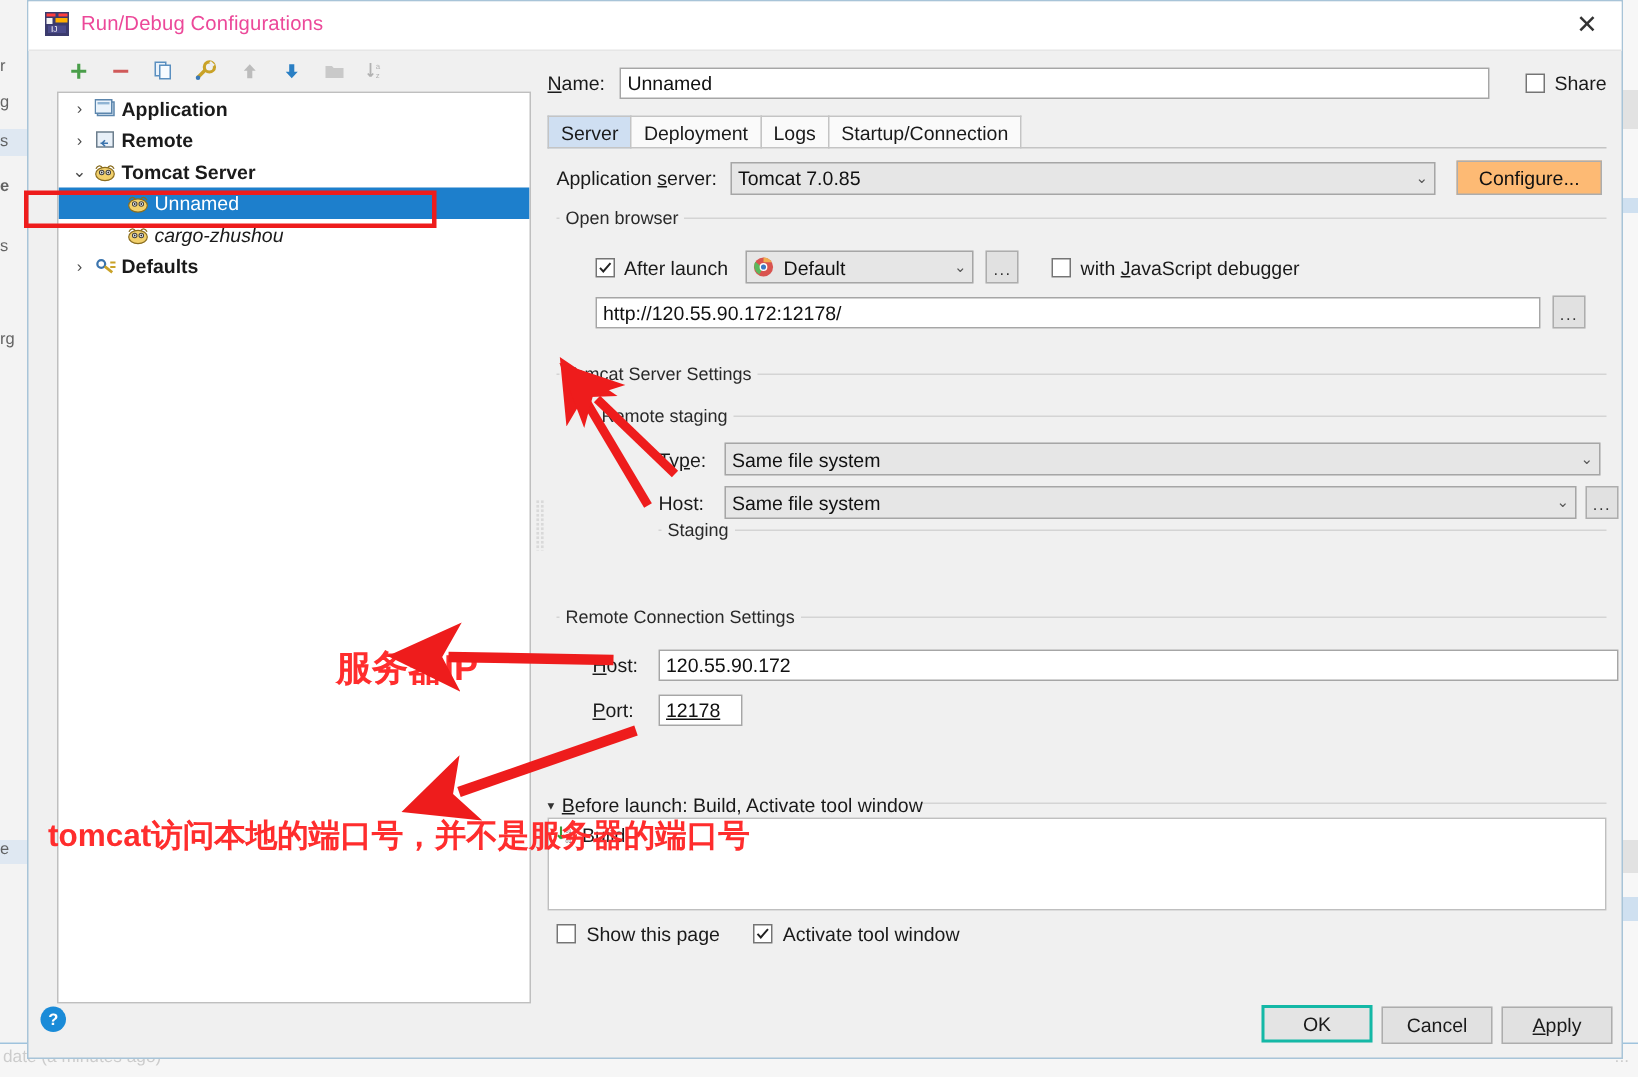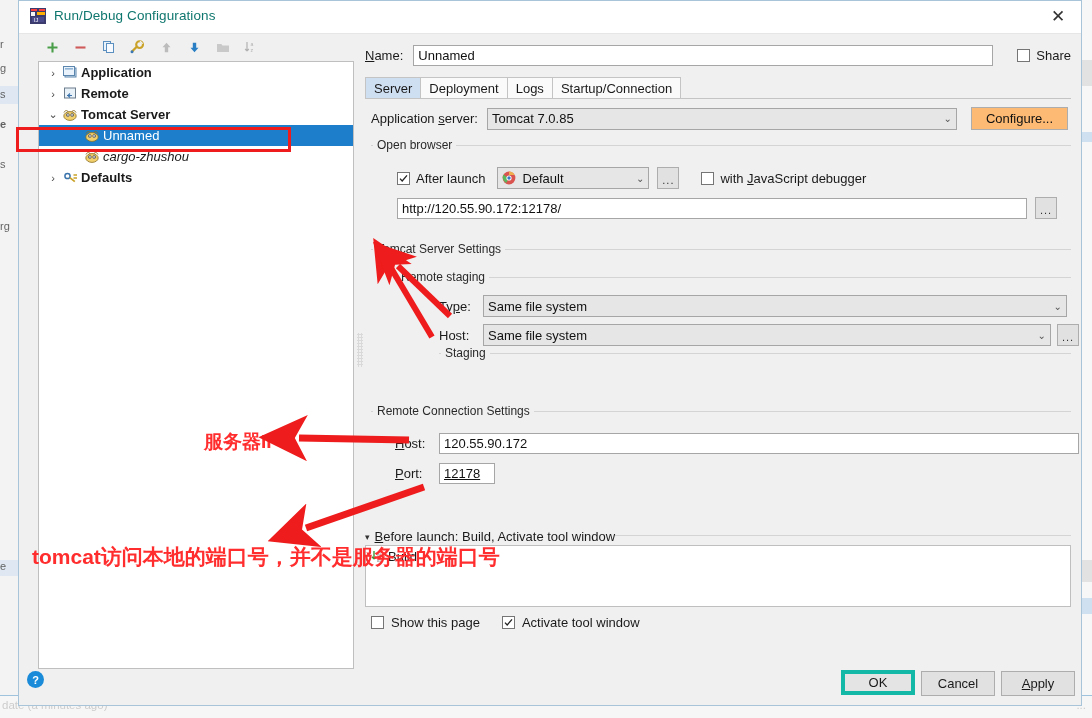--- a/index.html
+++ b/index.html
@@ -55,21 +55,21 @@
   }
   .titlebar {
     position: relative; height: 32px; background: #ffffff;
     border-bottom: 1px solid #e6e6e6;
   }
   .titlebar .ico {
     position: absolute; left: 11px; top: 7px; width: 16px; height: 16px;
   }
   .titlebar .t {
     position: absolute; left: 35px; top: 7px;
-    font-size: 13.5px; color: #0f766e; letter-spacing: .1px;
+    font-size: 13.5px; color: #ec4899; letter-spacing: .1px;
   }
   .titlebar .close {
     position: absolute; right: 0; top: 0; width: 46px; height: 31px;
     text-align: center; line-height: 31px; font-size: 17px; color: #333;
     cursor: pointer;
   }
 
   
   .toolbar { position: absolute; left: 0; top: 32px; width: 330px; height: 27px; }
   .tb-btn {
@@ -160,21 +160,21 @@
     position: absolute; left: 8px; top: 12px; width: 17px; height: 17px;
     border-radius: 50%; background: #1a8bd8; color: #fff; font-size: 11px;
     display: flex; align-items: center; justify-content: center; cursor: pointer;
     font-weight: bold;
   }
   .okbtn {
     position: absolute; width: 74px; height: 25px; font-size: 13px;
     background: #e1e1e1; border: 1px solid #adadad; display: flex;
     align-items: center; justify-content: center; cursor: pointer; box-sizing: border-box;
   }
-  .okbtn.primary { border: 4px solid #14b8a6; background: #e4e4e4; }
+  .okbtn.primary { border: 2px solid #14b8a6; background: #e4e4e4; }
 
   
   .anno { position: absolute; left: 0; top: 0; width: 1092px; height: 718px; pointer-events: none; }
   .anno-txt {
     position: absolute; color: #ff2d2d; white-space: nowrap;
     font-family: "Liberation Sans", sans-serif;
   }
   .anno-box {
     position: absolute; border: 3px solid #ee1c1c; box-sizing: border-box;
   }
@@ -538,21 +538,21 @@
       </div>
     </div>
 
   </div>
 
   <div class="anno">
 
     <div class="anno-box" style="left:16px; top:127px; width:275px; height:25px;"></div>
 
 
-    <div class="anno-txt" style="left:204px; top:429px; font-size:19px; font-weight:bold;text-align:right;">服务器IP</div>
+    <div class="anno-txt" style="left:224px; top:429px; font-size:24px; font-weight:bold;text-align:right;">服务器IP</div>
 
     <div class="anno-txt" style="left:32px; top:543px; font-size:21px; font-weight:bold;">tomcat访问本地的端口号，并不是服务器的端口号</div>
 
     <svg width="1092" height="718" style="position:absolute;left:0;top:0;">
       <defs>
         <marker id="ah" markerWidth="7" markerHeight="7" refX="1.2" refY="3.3" orient="auto">
           <path d="M0,0 L7,3.3 L0,6.6 L1.8,3.3 Z" fill="#ee1c1c"></path>
         </marker>
       </defs>
 

